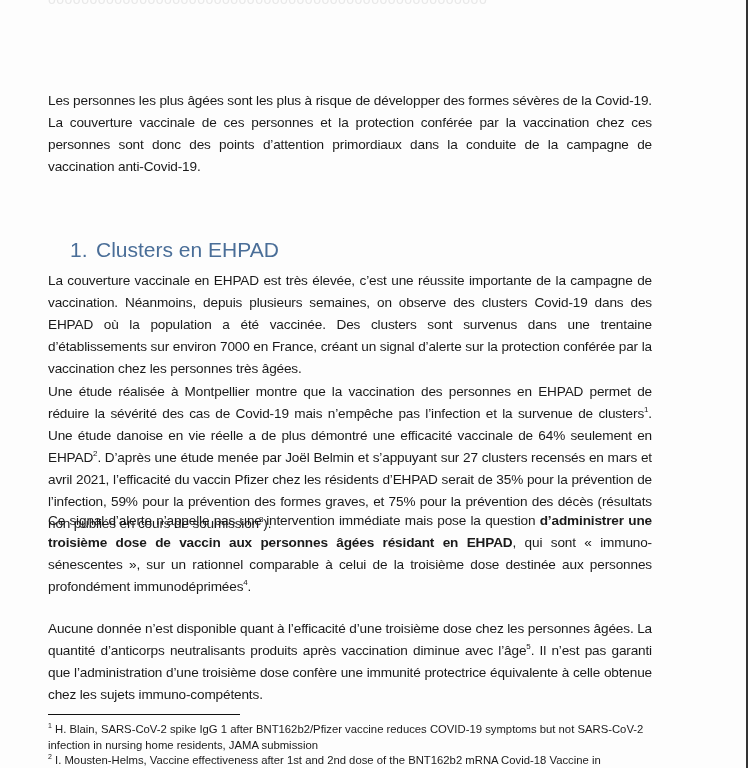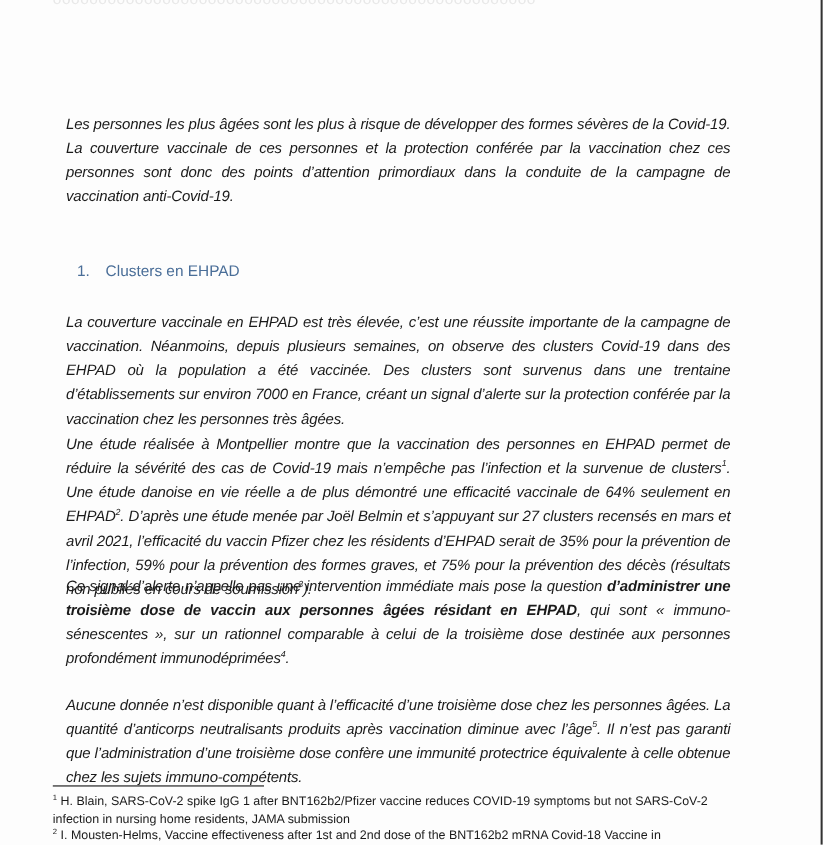--- a/index.html
+++ b/index.html
@@ -16,30 +16,29 @@
     }
     .cutoff-line {
       position: absolute; left: 48px; top: -9px; width: 610px;
       font-size: 14px; color: #e8e8e8; white-space: nowrap; overflow: hidden;
       letter-spacing: 0.5px;
     }
     .content {
       position: absolute; left: 48px; top: 90px; width: 604px;
     }
     p.body {
-      margin: 12px;
+      margin: 0;
       font-size: 13.6px;
       line-height: 22px;
       text-align: justify;
       letter-spacing: -0.15px;
-      font-style: italic;
     }
     h2.section {
       position: absolute; left: 80px; top: 238px; margin: 0;
-      font-weight: normal; font-size: 14px; color: #4a6e98;
+      font-weight: normal; font-size: 21px; color: #4a6e98;
       font-family: "Liberation Sans", sans-serif;
     }
     h2.section .num { display: inline-block; width: 26px; margin-left: -10px; }
     #intro { position: absolute; top: 0; left: 0; width: 604px; }
     #p1 { position: absolute; top: 180px; left: 0; width: 604px; }
     #p2 { position: absolute; top: 291px; left: 0; width: 604px; }
     #p3 { position: absolute; top: 420px; left: 0; width: 604px; }
     #p4 { position: absolute; top: 528px; left: 0; width: 604px; }
     sup { font-size: 8px; line-height: 0; vertical-align: 6px; }
     b { font-weight: bold; }

